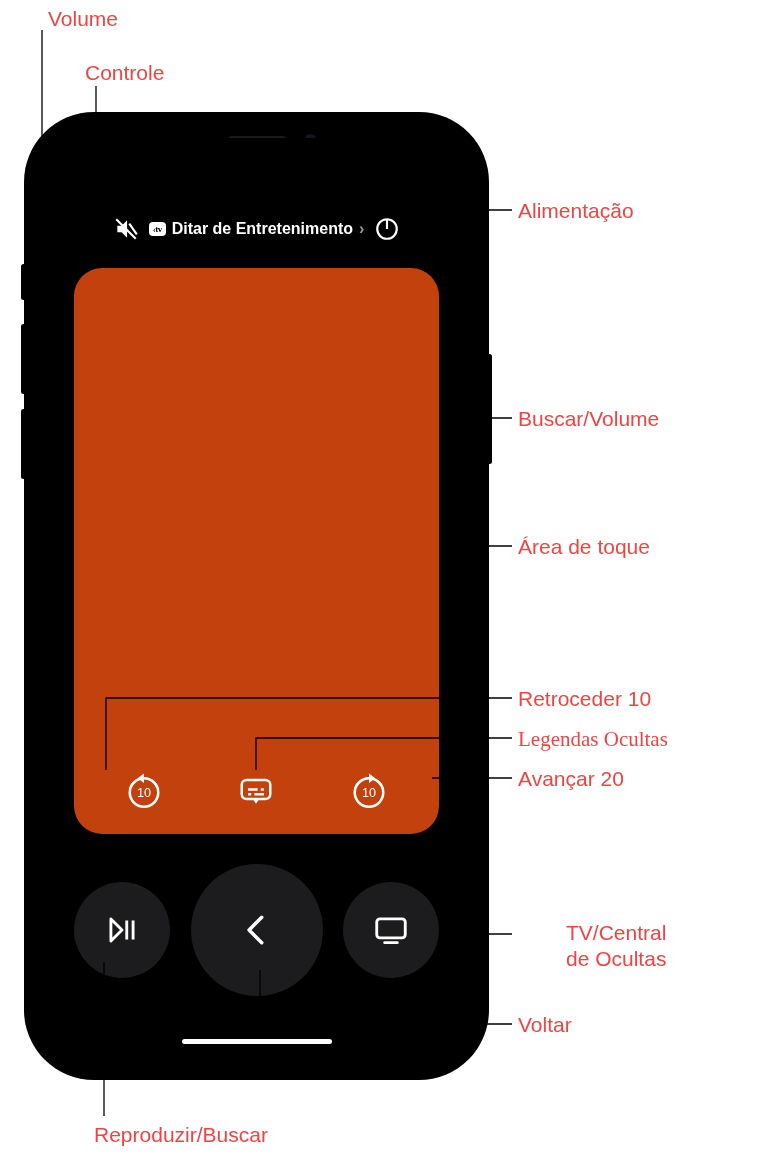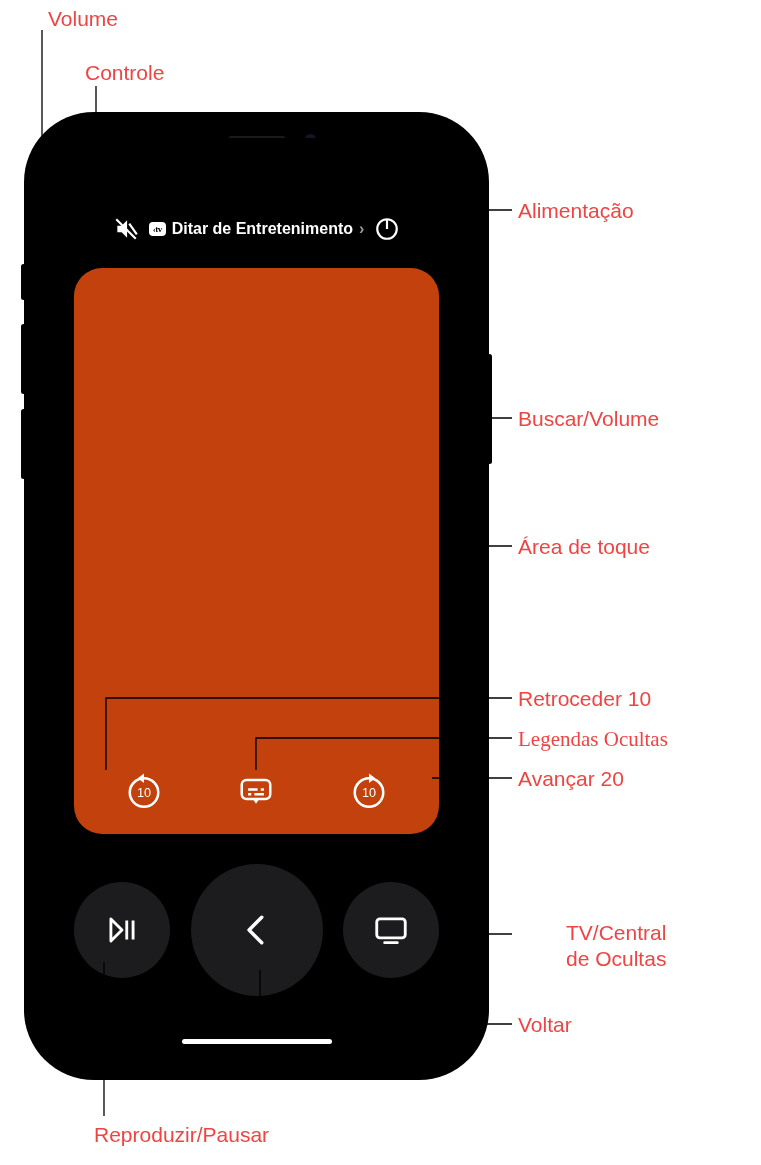--- a/index.html
+++ b/index.html
@@ -235,21 +235,21 @@
 <div class="callout" style="left:518px; top:198px;">Alimentação</div>
 <div class="callout" style="left:518px; top:406px;">Buscar/Volume</div>
 <div class="callout" style="left:518px; top:534px;">Área de toque</div>
 <div class="callout" style="left:518px; top:686px;">Retroceder 10</div>
 <div class="callout" style="left:518px; top:726px;font-family:Liberation Serif, serif;">Legendas Ocultas</div>
 <div class="callout" style="left:518px; top:766px;">Avançar 20</div>
 <div class="callout" style="left:518px; top:920px; white-space:normal; width:160px;margin-left:48px;">
   <span>TV/Central</span><br><span>de Ocultas</span>
 </div>
 <div class="callout" style="left:518px; top:1012px;">Voltar</div>
-<div class="callout" style="left:94px; top:1122px;">Reproduzir/Pausar</div>
+<div class="callout" style="left:94px; top:1122px;">Reproduzir/Buscar</div>
 
 <svg class="leader" style="left:0;top:0;width:761px;height:1165px;">
 
   <path d="M42 30 V360 H23"></path>
 
   <path d="M96 86 V200 H110"></path>
 
   <path d="M512 210 H416"></path>
 
   <path d="M512 418 H468 M468 300 V660"></path>

